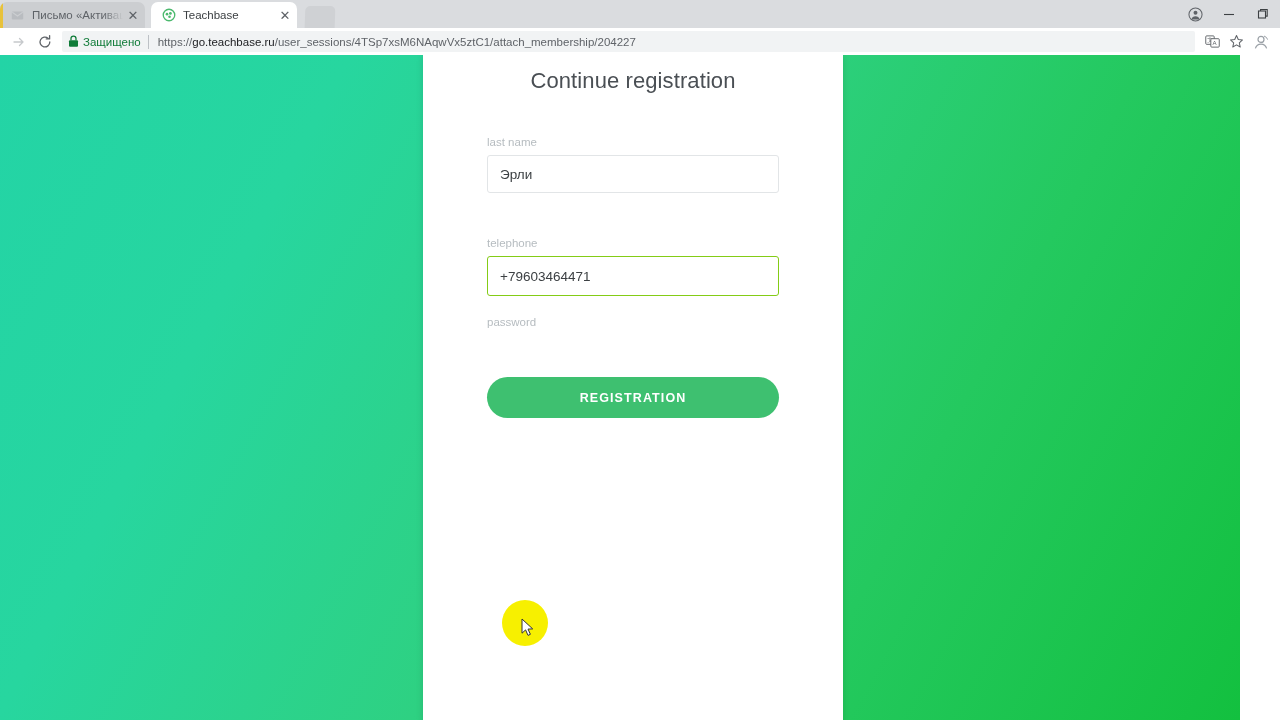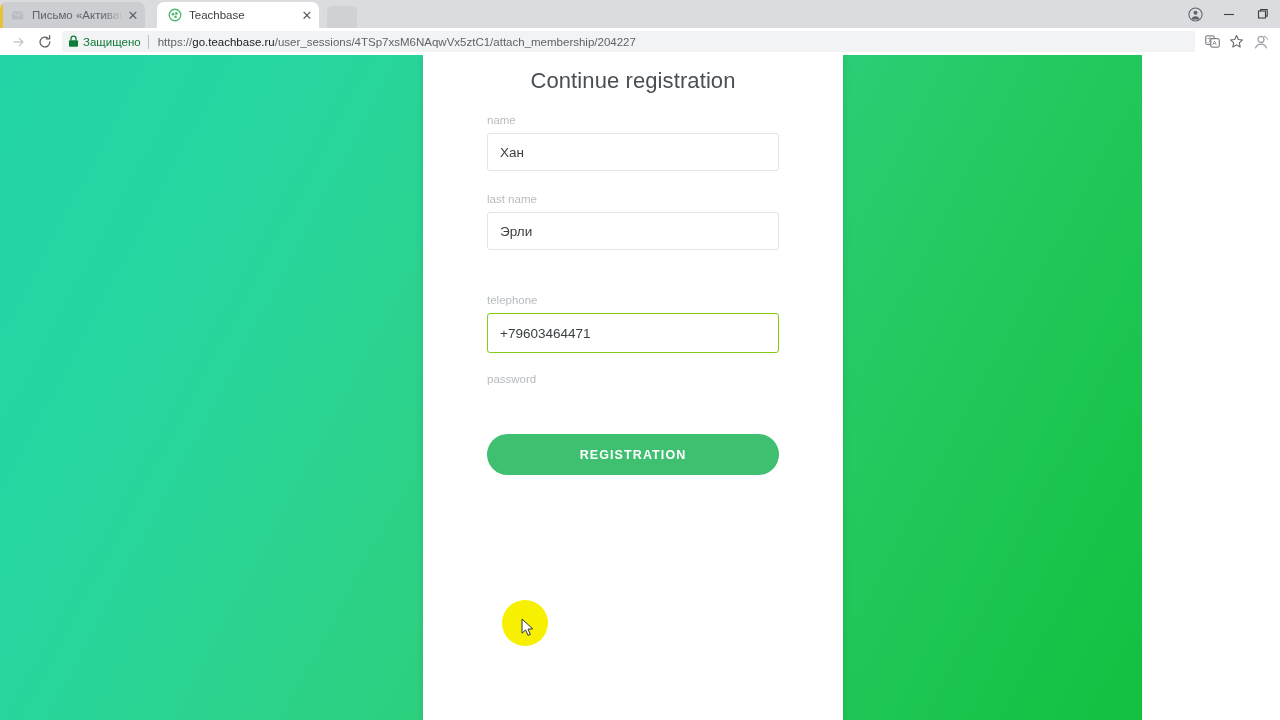--- a/index.html
+++ b/index.html
@@ -47,25 +47,25 @@
     color: #5f6368;
   }
   .tab.inactive::after {
     content: "";
     position: absolute;
     left: 0; top: 0; bottom: 0;
     width: 3px;
     background: #e8c23b;
   }
   .tab.active {
-    width: 162px;
+    width: 146px;
     background: #ffffff;
     border-top-left-radius: 7px;
     border-top-right-radius: 7px;
-    margin-left: 12px;
+    margin-left: 6px;
     color: #3c4043;
   }
   .tab-favicon {
     width: 15px; height: 15px;
     margin-right: 7px;
     flex: 0 0 auto;
     display: flex; align-items: center; justify-content: center;
   }
   .tab-title {
     flex: 1 1 auto;
@@ -164,21 +164,21 @@
     display: flex; align-items: center; justify-content: center;
   }
   .profile-icon-nav {
     width: 26px; height: 24px;
     display: flex; align-items: center; justify-content: center;
     flex: 0 0 auto;
   }
 
   
   .viewport {
-    width: 1142px;
+    width: 1240px;
     height: 665px;
     position: relative;
     background: linear-gradient(118deg, #23d4a6 0%, #27d69f 22%, #2ed182 48%, #24c95f 72%, #13c03f 100%);
     overflow: hidden;
   }
 
   .card {
     position: absolute;
     left: 423px;
     top: 0px;
@@ -391,24 +391,20 @@
 </div>
 
 <div class="viewport">
 
   <div class="card">
 
     <h1 class="card-title">Continue registration</h1>
 
     <div class="form">
 
-      <div class="field">
-        <label class="field-label">name</label>
-        <input class="field-input" type="text" value="Хан" style="">
-      </div>
       <div class="field-spacer-name"></div>
 
       <div class="field">
         <label class="field-label">last name</label>
         <input class="field-input" type="text" value="Эрли" style="">
       </div>
       <div class="field-spacer-lastname"></div>
 
       <div class="field-spacer-email"></div>
 

